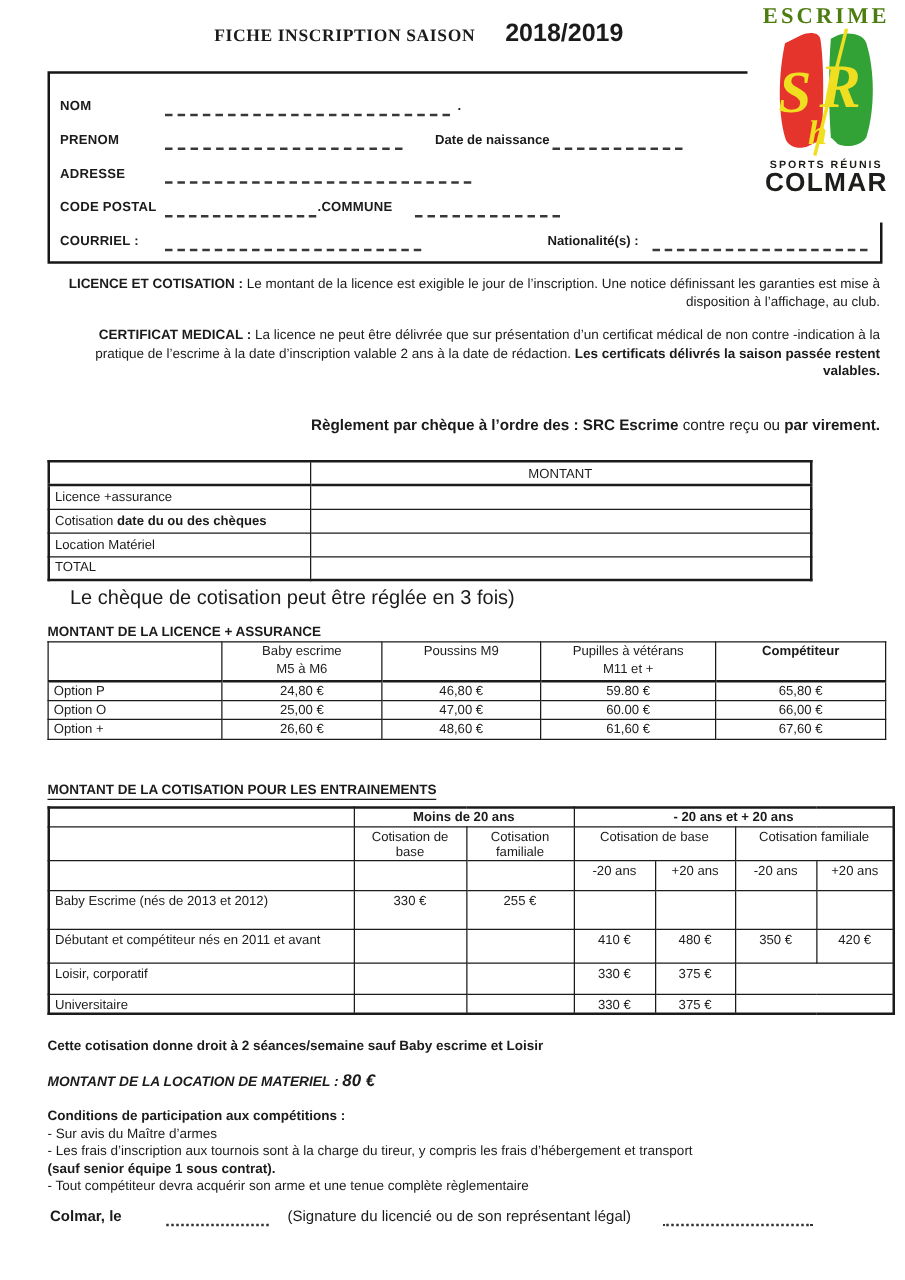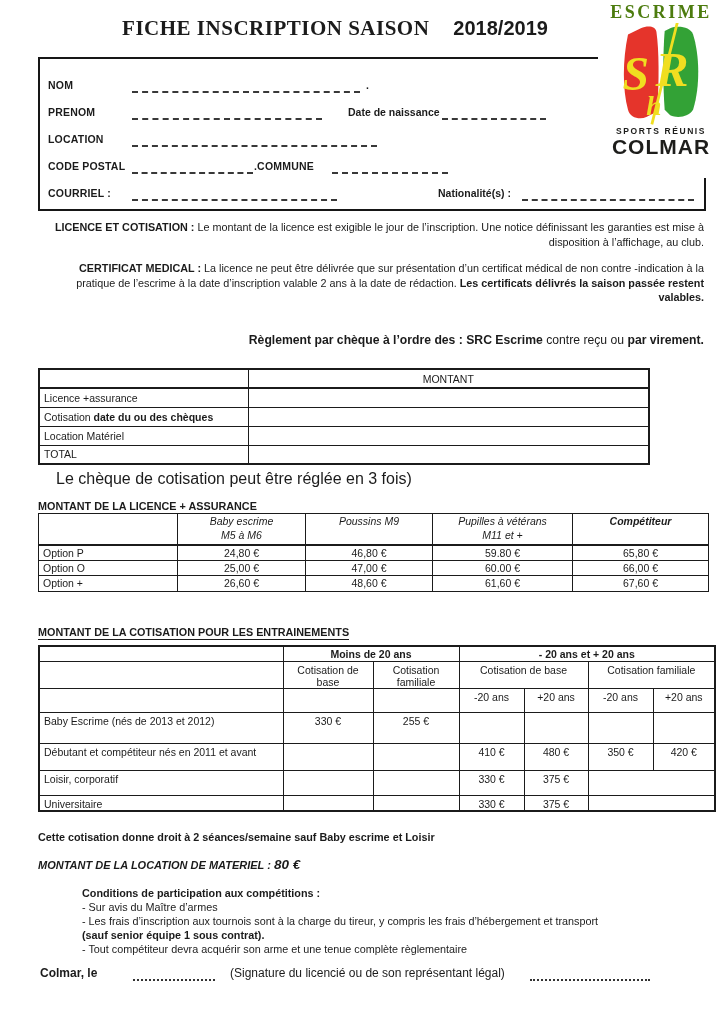--- a/index.html
+++ b/index.html
@@ -2,21 +2,21 @@
 <html><head>
 <meta charset="utf-8">
 <style>
   html,body{margin:0;padding:0;background:#e8e8e8;}
   .page{position:relative;width:724px;height:1024px;background:#ffffff;color:#1b1b1b;
         font-family:"Liberation Sans",sans-serif;overflow:hidden;}
   .abs{position:absolute;}
 
   
   .title{left:90px;top:16px;width:490px;text-align:center;white-space:nowrap;}
-  .title .t-serif{font-family:"Liberation Serif",serif;font-weight:bold;font-size:21px;letter-spacing:.5px;}
+  .title .t-serif{font-family:"Liberation Serif",serif;font-weight:bold;font-size:14px;letter-spacing:.5px;}
   .title .t-sans{font-weight:bold;font-size:20px;margin-left:24px;}
 
   
   .logo{left:598px;top:2px;width:126px;height:176px;background:#fff;text-align:center;z-index:5;}
   .logo-escrime{font-size:18px;font-weight:bold;letter-spacing:2.5px;color:#4d7c0f;line-height:20px;font-family:Liberation Serif, serif;}
   .logo-sub{font-size:8.5px;font-weight:bold;letter-spacing:1.6px;color:#1d1d1b;margin-top:1px;}
   .logo-city{font-size:21px;font-weight:bold;letter-spacing:1px;color:#1d1d1b;line-height:21px;}
   .emblem{display:block;margin:1px auto 0 auto;}
   .mono{font-family:"Liberation Serif",serif;font-style:italic;font-weight:bold;}
 
@@ -43,34 +43,34 @@
   .montant{left:38px;top:368px;width:610px;border:2px solid #1b1b1b;}
   .montant tr{height:19px;}
   .montant tr.hdr td{border-bottom:2.5px solid #1b1b1b;}
   .montant td{border-width:1.5px 1px;}
 
   
   .heading{font-size:10.8px;font-weight:bold;}
   .heading span{border-bottom:1.5px solid #1b1b1b;padding-bottom:1px;}
   .lic{left:38px;top:513px;width:670px;border:1.5px solid #1b1b1b;}
   .lic tr.hdr{height:31px;}
-  .lic tr.hdr td{border-bottom:2px solid #1b1b1b;vertical-align:top;padding-top:1px;font-style:italic;}
+  .lic tr.hdr td{border-bottom:2px solid #1b1b1b;vertical-align:top;padding-top:1px;}
   .lic tr.r{height:15.5px;}
   .hl2{display:block;text-align:center;line-height:13.5px;}
 
   
   .cot{left:38px;top:645px;width:676px;border:2px solid #1b1b1b;}
   .cot td{border-width:2px 1px;}
   .cot .top{vertical-align:top;padding-top:2px;}
 
   .notechq{left:40px;top:470px;font-size:16px;margin-left:16px;}
   .notecot{left:38px;top:831px;font-size:10.8px;font-weight:bold;}
   .locline{left:38px;top:857px;font-size:11px;font-weight:bold;font-style:italic;}
   .locprice{font-size:13.5px;}
-  .conds{left:38px;top:886px;font-size:10.8px;line-height:14px;margin-left:44px;}
+  .conds{left:38px;top:886px;font-size:10.8px;line-height:14px;}
   .sig{left:38px;top:966px;width:660px;height:18px;font-size:12px;}
   .sigdots{position:absolute;height:13px;border-bottom:2px dotted #333;}
 </style>
 </head>
 <body>
 
 <div class="page">
 
   <div class="abs title">
     <span class="t-serif">FICHE INSCRIPTION SAISON</span><span class="t-sans">2018/2019</span>
@@ -96,21 +96,21 @@
       <span class="dots" style="left:92px;width:228px"></span>
       <span class="flabel2" style="left:326px">.</span>
     </div>
     <div class="frow" style="top:47px">
       <span class="flabel" style="left:8px">PRENOM</span>
       <span class="dots" style="left:92px;width:190px"></span>
       <span class="flabel2" style="left:308px">Date de naissance</span>
       <span class="dots" style="left:402px;width:104px"></span>
     </div>
     <div class="frow" style="top:74px">
-      <span class="flabel" style="left:8px">LOCATION</span>
+      <span class="flabel" style="left:8px">ADRESSE</span>
       <span class="dots" style="left:92px;width:245px"></span>
     </div>
     <div class="frow" style="top:101px">
       <span class="flabel" style="left:8px">CODE POSTAL</span>
       <span class="dots" style="left:92px;width:121px"></span>
       <span class="flabel" style="left:214px">.COMMUNE</span>
       <span class="dots" style="left:292px;width:116px"></span>
     </div>
     <div class="frow" style="top:128px">
       <span class="flabel" style="left:8px">COURRIEL :</span>

